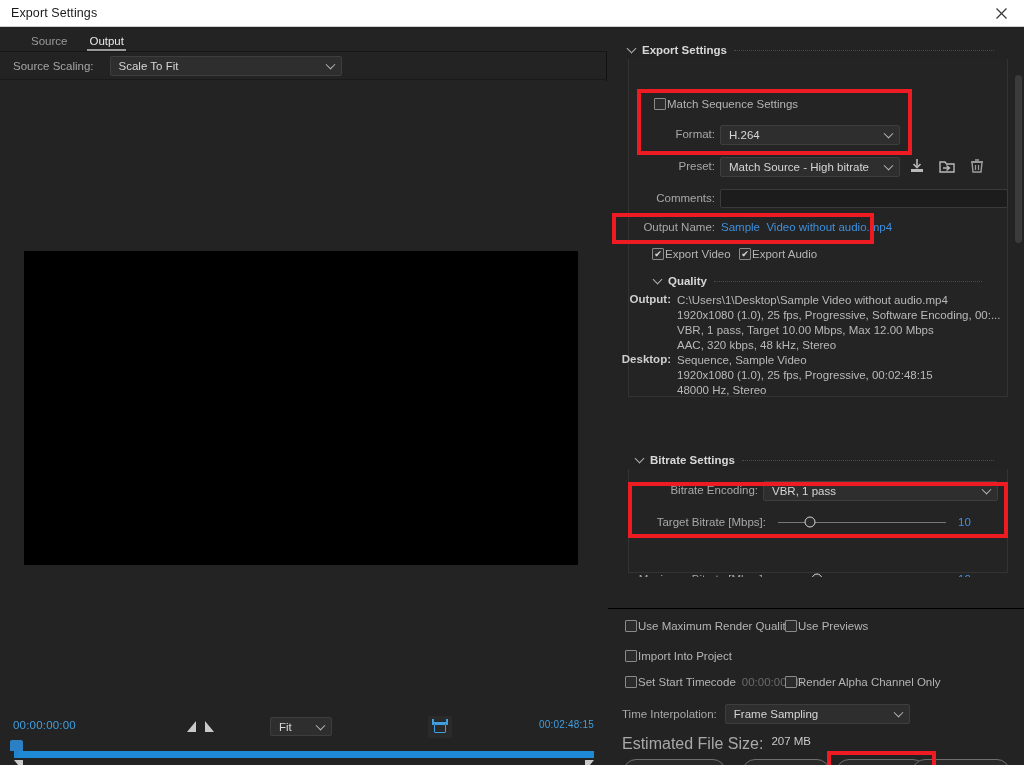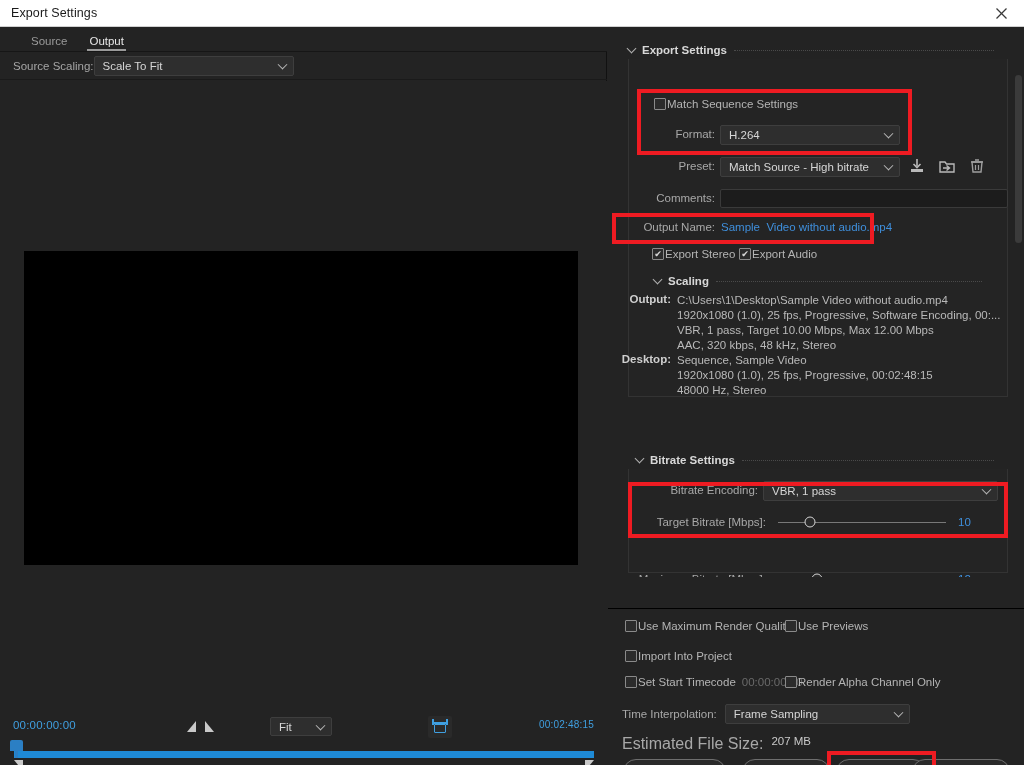--- a/index.html
+++ b/index.html
@@ -44,32 +44,32 @@
   .tab.active { color: #e8e8e8; }
   .tab.active::after {
     content: ""; position: absolute; left: 9px; right: 9px; bottom: 0;
     height: 2px; background: #9a9a9a;
   }
   .scaling-row {
     position: absolute; left: 0; top: 25px; width: 607px; height: 28px;
     display: flex; align-items: center; padding-left: 13px;
     border-bottom: 1px solid #1a1a1a;
   }
-  .scaling-label { font-size: 11.5px; color: #a5a5a5; margin-right: 0; }
+  .scaling-label { font-size: 11.5px; color: #a5a5a5; margin-right: 16px; }
   .dropdown {
     position: relative; background: #2e2e2e; border: 1px solid #3e3e3e;
     border-radius: 2px; height: 20px; display: flex; align-items: center;
     padding: 0 20px 0 8px; font-size: 11.5px; color: #d6d6d6; cursor: pointer;
   }
   .dropdown .chev {
     position: absolute; right: 7px; top: 50%; width: 7px; height: 7px;
     border-right: 1.3px solid #b8b8b8; border-bottom: 1.3px solid #b8b8b8;
     transform: translateY(-70%) rotate(45deg);
   }
-  .scaling-dd { width: 200px; }
+  .scaling-dd { width: 232px; }
   .vdivider {
     position: absolute; left: 294px; top: 30px; width: 1px; height: 18px;
     background: #555;
   }
 
   .video-stage {
     position: absolute; left: 0; top: 54px; width: 607px; height: 631px;
     background: #232323;
   }
   .video-black {
@@ -337,30 +337,30 @@
 
       <div class="field-label" style="position:absolute; left:14px; top:165px; width:93px;">Comments:</div>
       <input style="position: absolute; left: 112px; top: 162px; width: 288px; height: 19px; background: rgb(28, 28, 28); border: 1px solid rgb(58, 58, 58); border-radius: 2px; color: rgb(214, 214, 214); font-size: 11.5px; padding: 0px 6px; font-family: &quot;Liberation Sans&quot;, sans-serif;" value="">
 
       <div class="field-label" style="position:absolute; left:8px; top:194px; width:99px;">Output Name:</div>
       <div style="position:absolute; left:113px; top:194px; font-size:11.5px; color:#3f8fdc;
                   text-decoration:none; white-space:pre; cursor:pointer;">Sample  Video without audio.mp4</div>
 
       <div class="cb-row" style="position:absolute; left:44px; top:221px;">
         <span class="checkbox checked"></span>
-        <span class="cb-label">Export Stereo</span>
+        <span class="cb-label">Export Video</span>
       </div>
       <div class="cb-row" style="position:absolute; left:131px; top:221px;">
         <span class="checkbox checked"></span>
         <span class="cb-label">Export Audio</span>
       </div>
 
       <div class="section-hdr" style="position:absolute; left:26px; top:248px; width:362px;">
         <span class="chev-down"></span>
-        <span>Scaling</span>
+        <span>Quality</span>
         <span class="hdr-rule"></span>
       </div>
 
       <div class="summary-label" style="position:absolute; left:10px; top:266px; width:53px;">Output:</div>
       <div style="position:absolute; left:69px; top:266px;">
         <div class="summary-line">C:\Users\1\Desktop\Sample  Video without audio.mp4</div>
         <div class="summary-line">1920x1080 (1.0), 25 fps, Progressive, Software Encoding, 00:...</div>
         <div class="summary-line">VBR, 1 pass, Target 10.00 Mbps, Max 12.00 Mbps</div>
         <div class="summary-line">AAC, 320 kbps, 48 kHz, Stereo</div>
       </div>

